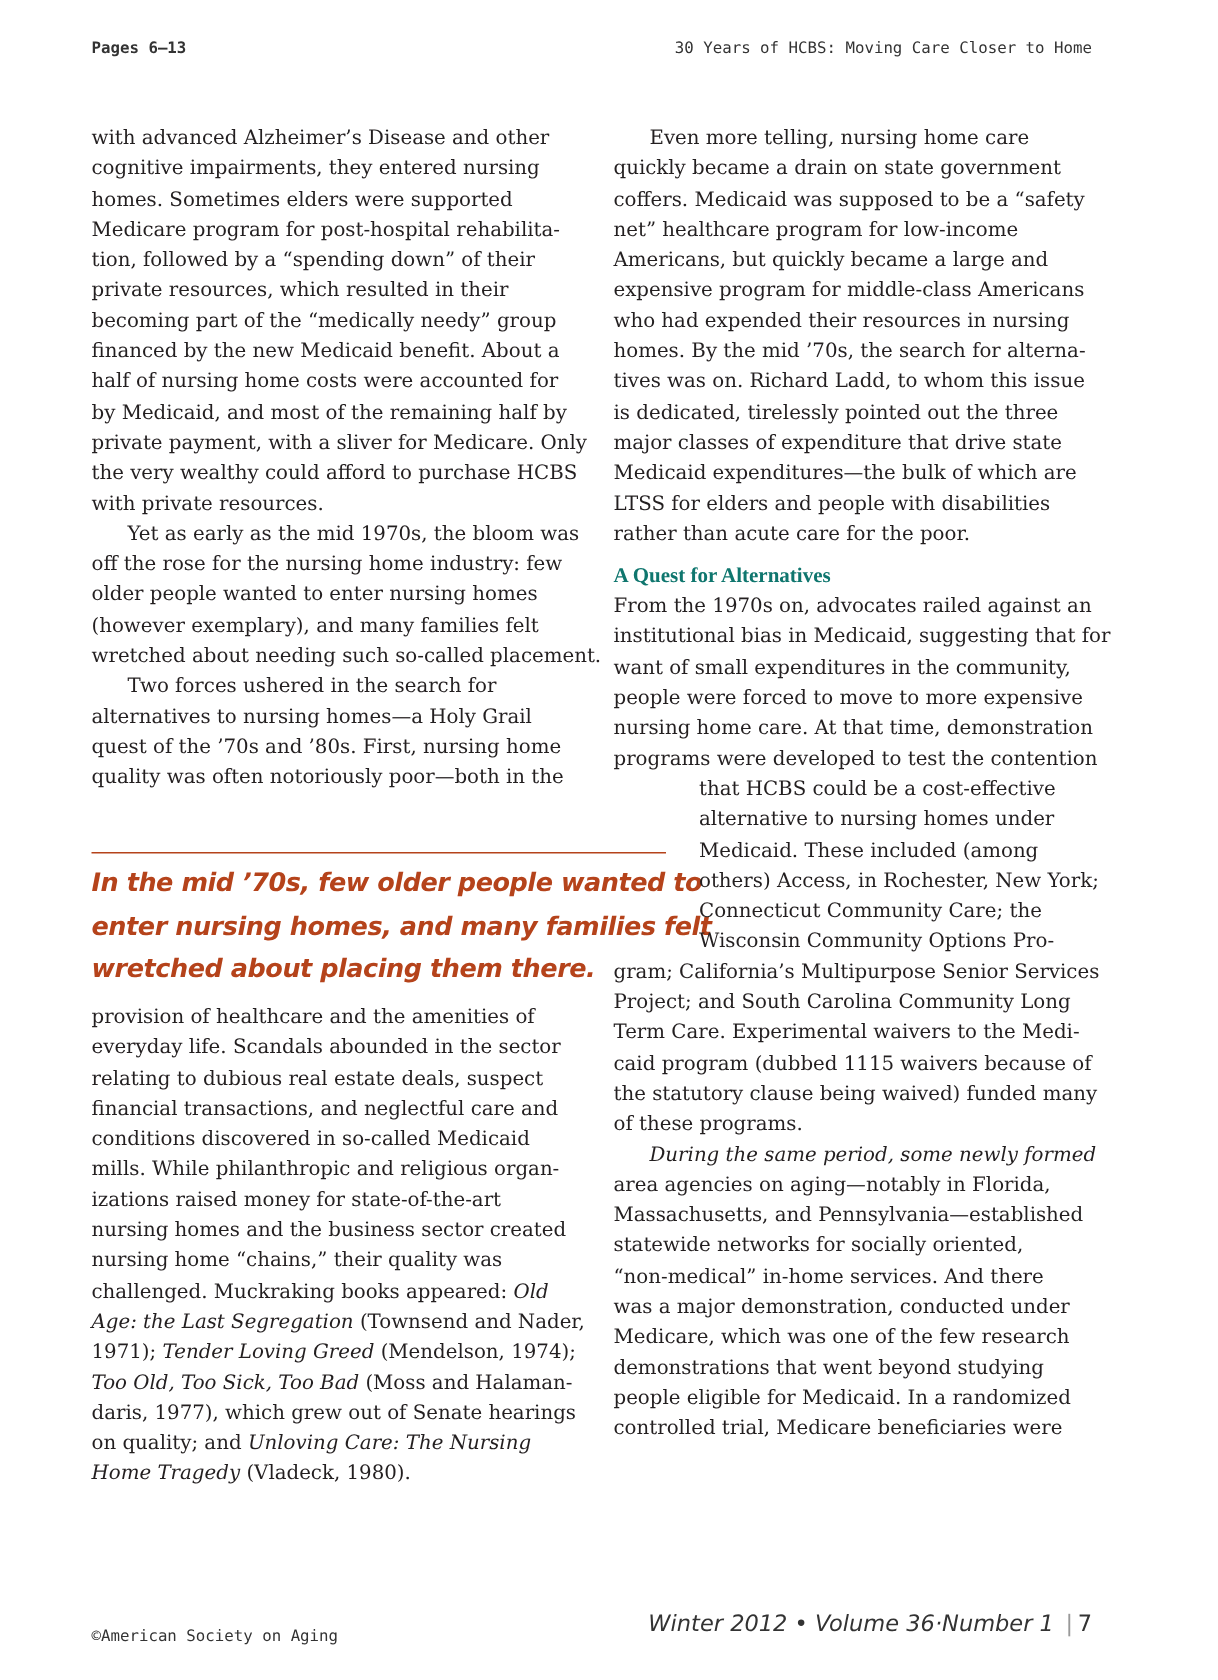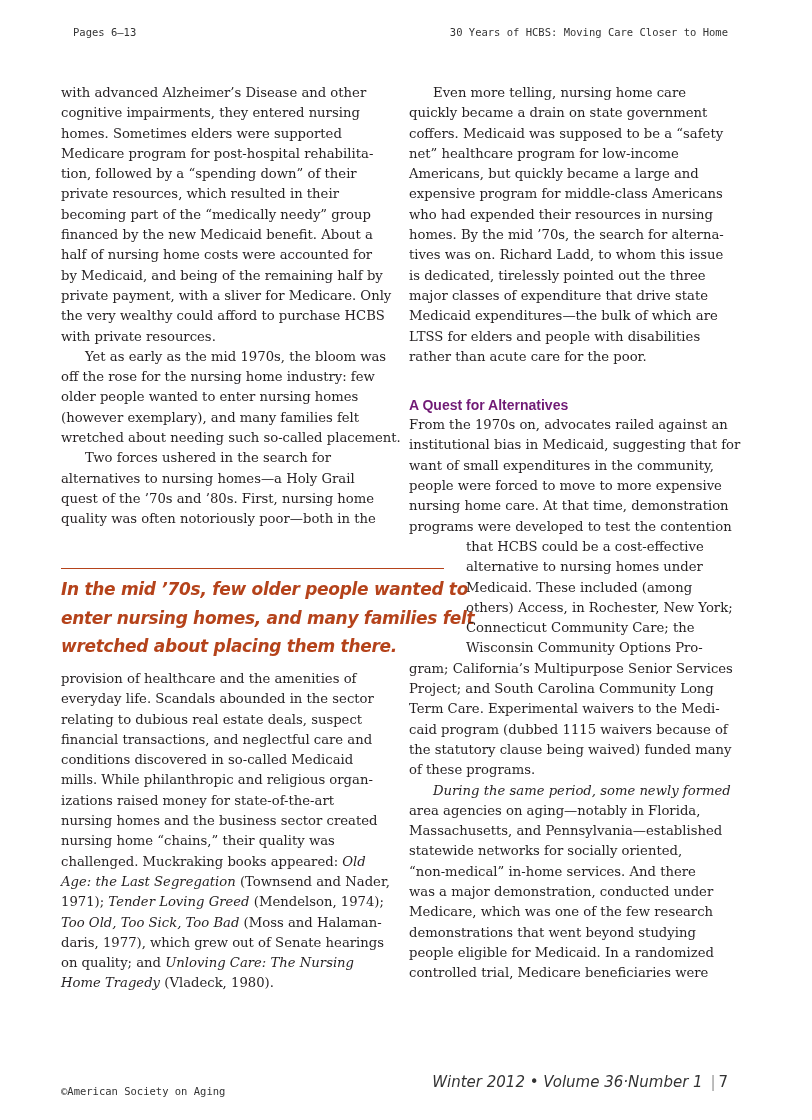--- a/index.html
+++ b/index.html
@@ -1,35 +1,35 @@
 <!DOCTYPE html>
 <html><head>
 <meta charset="utf-8">
 <style>
   html, body { margin: 0; padding: 0; background: #ffffff; }
   body { width: 812px; height: 1120px; position: relative; overflow: hidden; color: #231f20; }
   .running-head {
     position: absolute; top: 26px; left: 61px; right: 61px; height: 16px;
     font-family: "DejaVu Sans Mono", monospace; font-size: 10.5px; color: #333;
   }
-  .running-head .left { position: absolute; left: 12px; top: 0; }
+  .running-head .left { position: absolute; left: 0; top: 0; font-weight: bold; }
   .running-head .right { position: absolute; right: 23px; top: 0; }
   .col {
     position: absolute; top: 83px;
     font-family: "DejaVu Serif", serif; font-size: 13.2px; line-height: 20.3px;
     color: #231f20;
   }
   .col p { margin: 0; }
   .col-left { left: 61px; width: 337px; }
   .col-right { left: 409px; width: 330px; }
   .indent { text-indent: 24px; }
   .l { white-space: nowrap; display: block; }
   .heading {
-    font-family: Liberation Sans, sans-serif; font-weight: bold; font-size: 14px;
-    margin-top: 28px; margin-bottom: 0; line-height: 20px; color: #701a75;
+    font-family: Liberation Serif, serif; font-weight: bold; font-size: 14px;
+    margin-top: 8px; margin-bottom: 0; line-height: 20px; color: #0f766e;
   }
   .pullquote {
     position: absolute; left: 61px; top: 568px; width: 383px;
     border-top: 1.5px solid #b5431b; padding-top: 6px;
     font-family: "DejaVu Sans", sans-serif; font-style: italic; font-weight: bold;
     font-size: 17px; line-height: 28.5px; color: #b5431b;
   }
   .pullquote .l { letter-spacing: -0.3px; }
   .ind-block { padding-left: 57px; }
   .footer {
@@ -53,21 +53,21 @@
   <p style="text-indent: 0px;">
       <span class="l">with advanced Alzheimer’s Disease and other</span>
       <span class="l">cognitive impairments, they entered nursing</span>
       <span class="l">homes. Sometimes elders were supported</span>
       <span class="l">Medicare program for post-hospital rehabilita-</span>
       <span class="l">tion, followed by a “spending down” of their</span>
       <span class="l">private resources, which resulted in their</span>
       <span class="l">becoming part of the “medically needy” group</span>
       <span class="l">financed by the new Medicaid benefit. About a</span>
       <span class="l">half of nursing home costs were accounted for</span>
-      <span class="l">by Medicaid, and being of the remaining half by</span>
+      <span class="l">by Medicaid, and most of the remaining half by</span>
       <span class="l">private payment, with a sliver for Medicare. Only</span>
       <span class="l">the very wealthy could afford to purchase HCBS</span>
       <span class="l">with private resources.</span>
     </p>
   <p class="indent" style="text-indent: 0px;">
       <span class="l" style="padding-left: 24px;">Yet as early as the mid 1970s, the bloom was</span>
       <span class="l">off the rose for the nursing home industry: few</span>
       <span class="l">older people wanted to enter nursing homes</span>
       <span class="l">(however exemplary), and many families felt</span>
       <span class="l">wretched about needing such so-called placement.</span>

